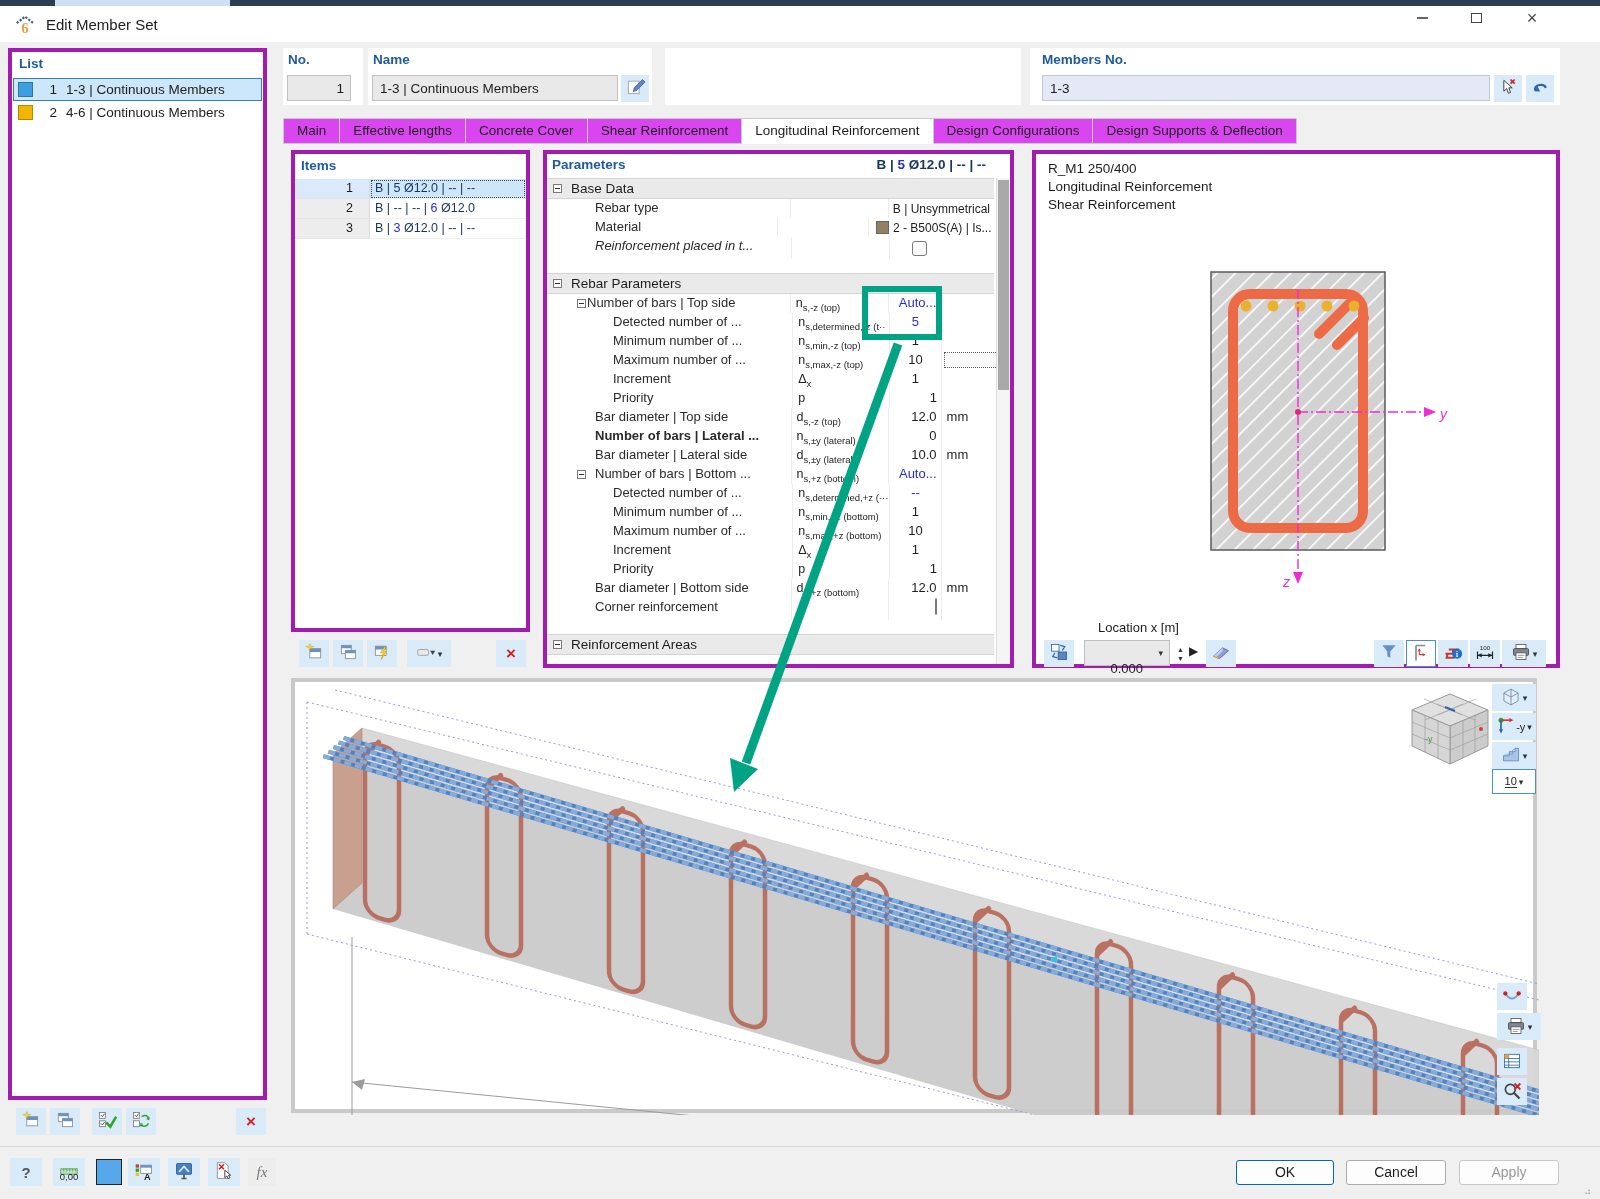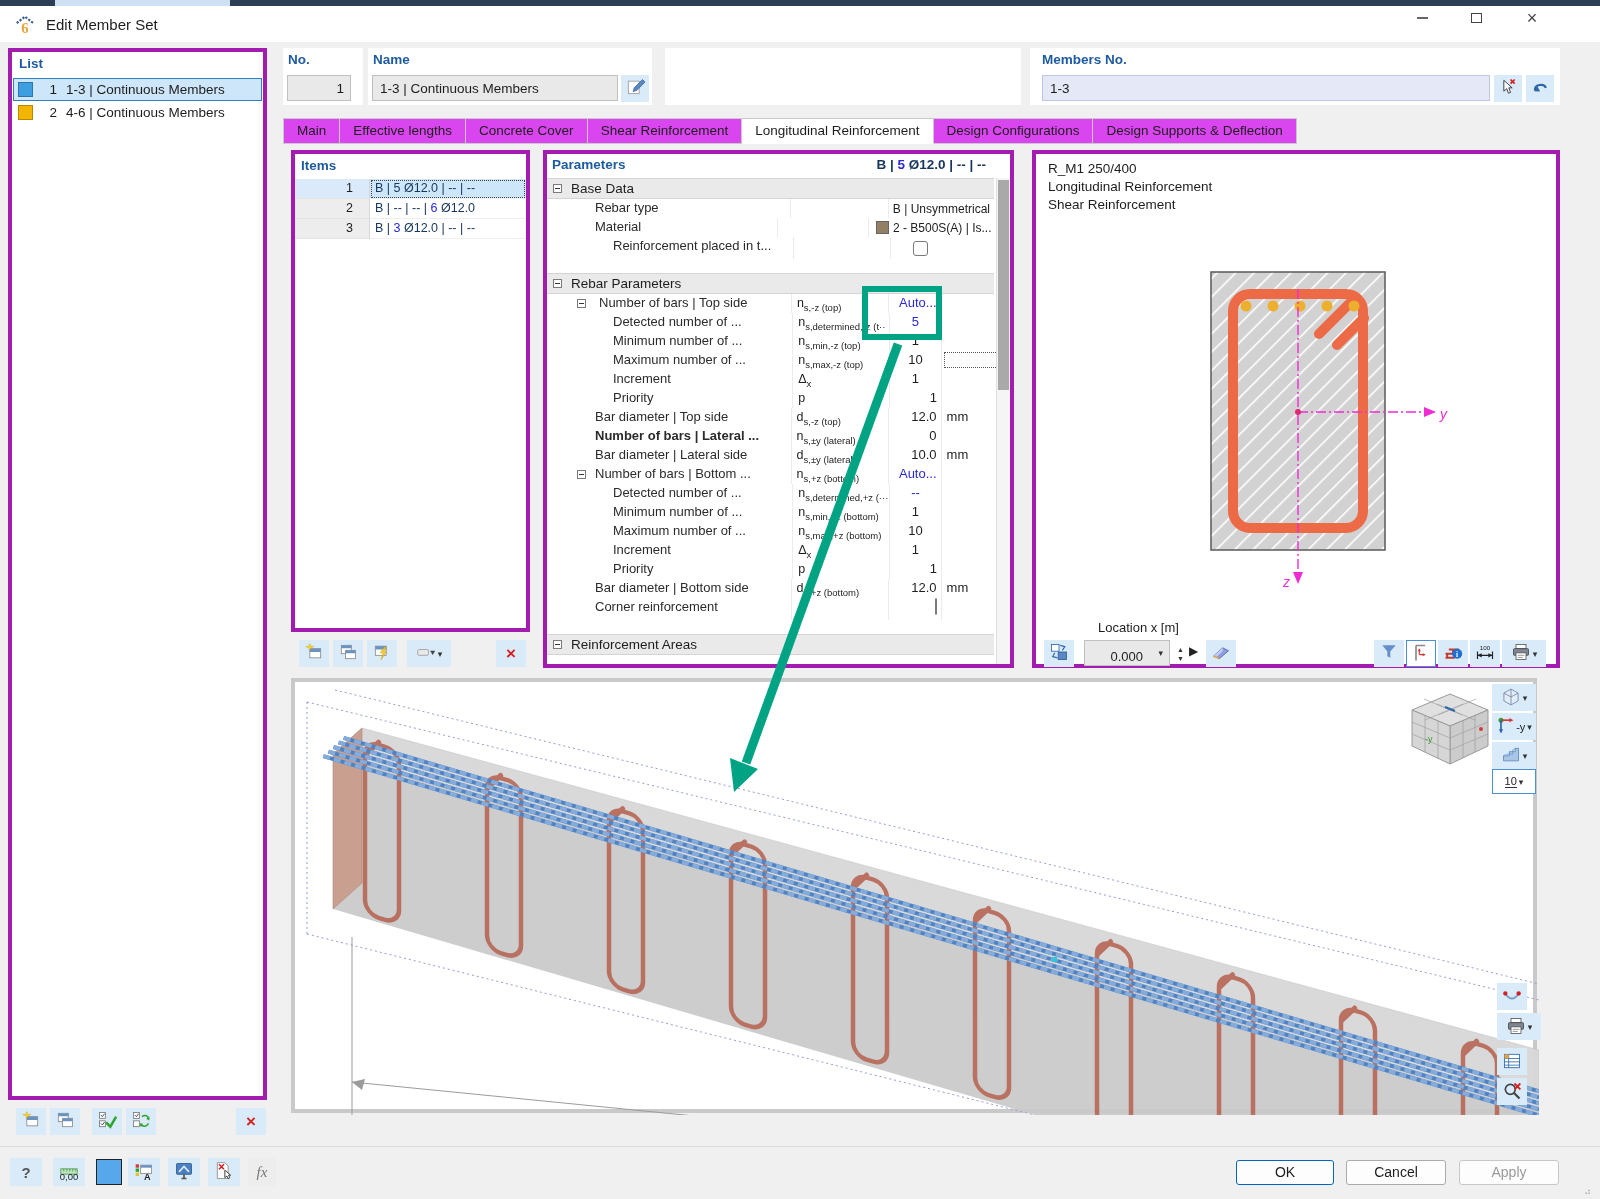--- a/index.html
+++ b/index.html
@@ -259,33 +259,33 @@
       </div>
       <div class="prow">
         <span class="pname" style="padding-left: 48px;">Material</span>
         <span class="psym"></span>
         <span class="pval wide">
           <span class="swatch" style="background: rgb(147, 127, 99);"></span>
           <span style="font-size: 12px;">2 - B500S(A) | Is...</span>
         </span>
       </div>
       <div class="prow tall">
-        <span class="pname" style="padding-left: 66px;">Reinforcement placed in t...</span>
+        <span class="pname" style="padding-left: 48px; font-style: italic;">Reinforcement placed in t...</span>
         <span class="psym"></span>
         <span class="pval wide">
           <span class="cb"></span>
         </span>
       </div>
       <div class="pgap"></div>
       <div class="psec">
         <span class="exp" style="left: 6px;"></span>
         <span class="ptitle">Rebar Parameters</span>
       </div>
       <div class="prow">
-        <span class="pname" style="padding-left: 52px;">Number of bars | Top side</span>
+        <span class="pname" style="padding-left: 40px;">Number of bars | Top side</span>
         <span class="exp" style="left: 30px;"></span>
         <span class="psym"><span>n</span><sub>s,-z (top)</sub></span>
         <span class="pval vright link">Auto...</span>
         <span class="punit"></span>
       </div>
       <div class="prow">
         <span class="pname" style="padding-left: 66px;">Detected number of ...</span>
         <span class="psym"><span>n</span><sub>s,determined,-z (t··</sub></span>
         <span class="pval vcenter link">5</span>
         <span class="punit"></span>
@@ -431,21 +431,21 @@
   <div class="ibtn" style="left:8px;top:486px;width:30px;height:27px;">
       <span class="ico"><svg viewBox="0 0 24 24" style="width: 20px; height: 20px;">
           <rect x="3" y="3" width="9" height="8" fill="#fff" stroke="#2d66a8"></rect>
           <rect x="11" y="12" width="10" height="9" fill="#5b87c5" stroke="#2d5c94"></rect>
           <path d="M7 13l-2.5 4.5L10 19" fill="none" stroke="#2d66a8" stroke-width="1.4"></path>
           <path d="M16 10l3-4.5L13.5 4" fill="none" stroke="#2d66a8" stroke-width="1.4"></path>
         </svg></span>
     </div>
   <div style="position:absolute;left:62px;top:466px;font-size:13px;">Location x [m]</div>
   <div style="position:absolute;left:48px;top:486px;width:86px;height:26px;background:#e9e9e9;border:1px solid #c0c0c0;">
-    <span style="position:absolute;left:0;right:26px;top:8px;text-align:right;">0.000</span>
+    <span style="position:absolute;left:0;right:26px;top:20px;text-align:right;">0.000</span>
     <span class="caret" style="position:absolute;right:6px;top:7px;">▾</span>
   </div>
   <div style="position:absolute;left:138px;top:486px;width:13px;height:26px;font-size:7px;color:#333;text-align:center;line-height:9px;padding-top:5px;">▲<br>▼</div>
   <div style="position:absolute;left:153px;top:490px;font-size:12px;color:#222;">▶</div>
   <div class="ibtn" style="left:170px;top:486px;width:30px;height:27px;">
       <span class="ico"><svg viewBox="0 0 24 24" style="width: 20px; height: 20px;">
           <path d="M3 17L14 7l7 3.5L10 20z" fill="#8f9ddc" stroke="#5560b0"></path>
           <path d="M3 17L14 7v4L5.5 19z" fill="#c3cbf0"></path>
           <path d="M3 17l7 3" stroke="#e8a33c" stroke-width="1.6"></path>
         </svg></span>

